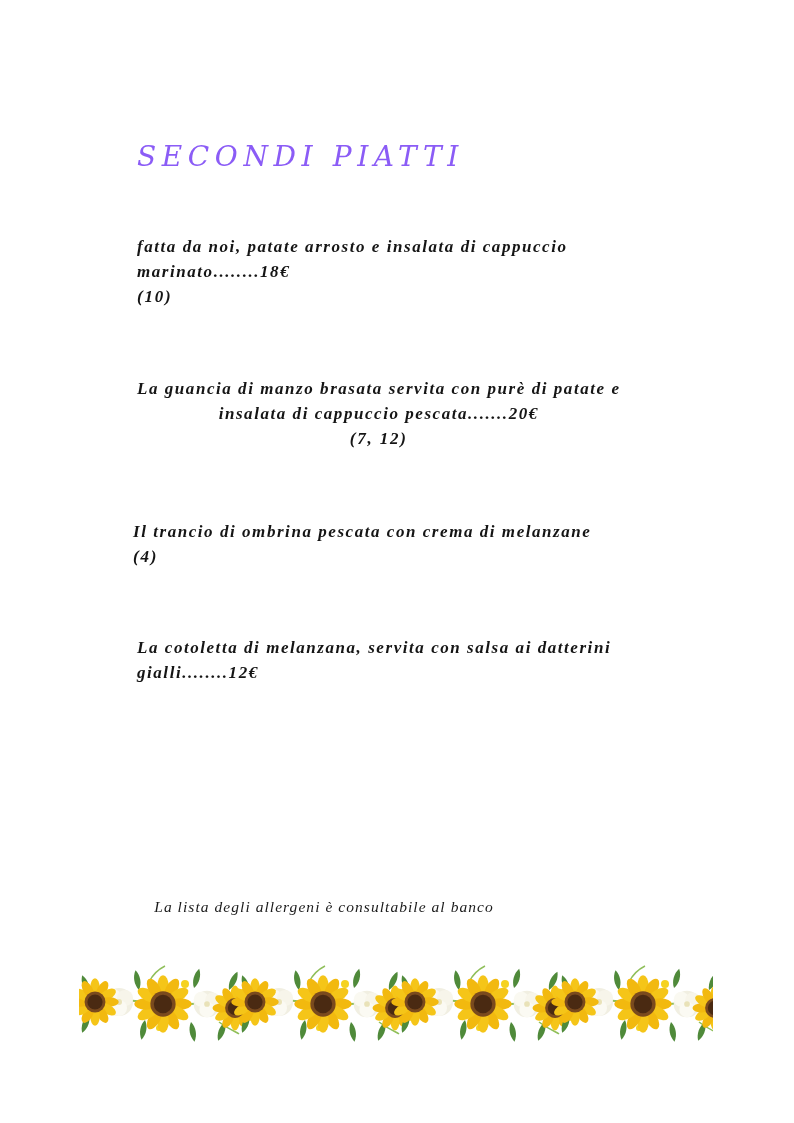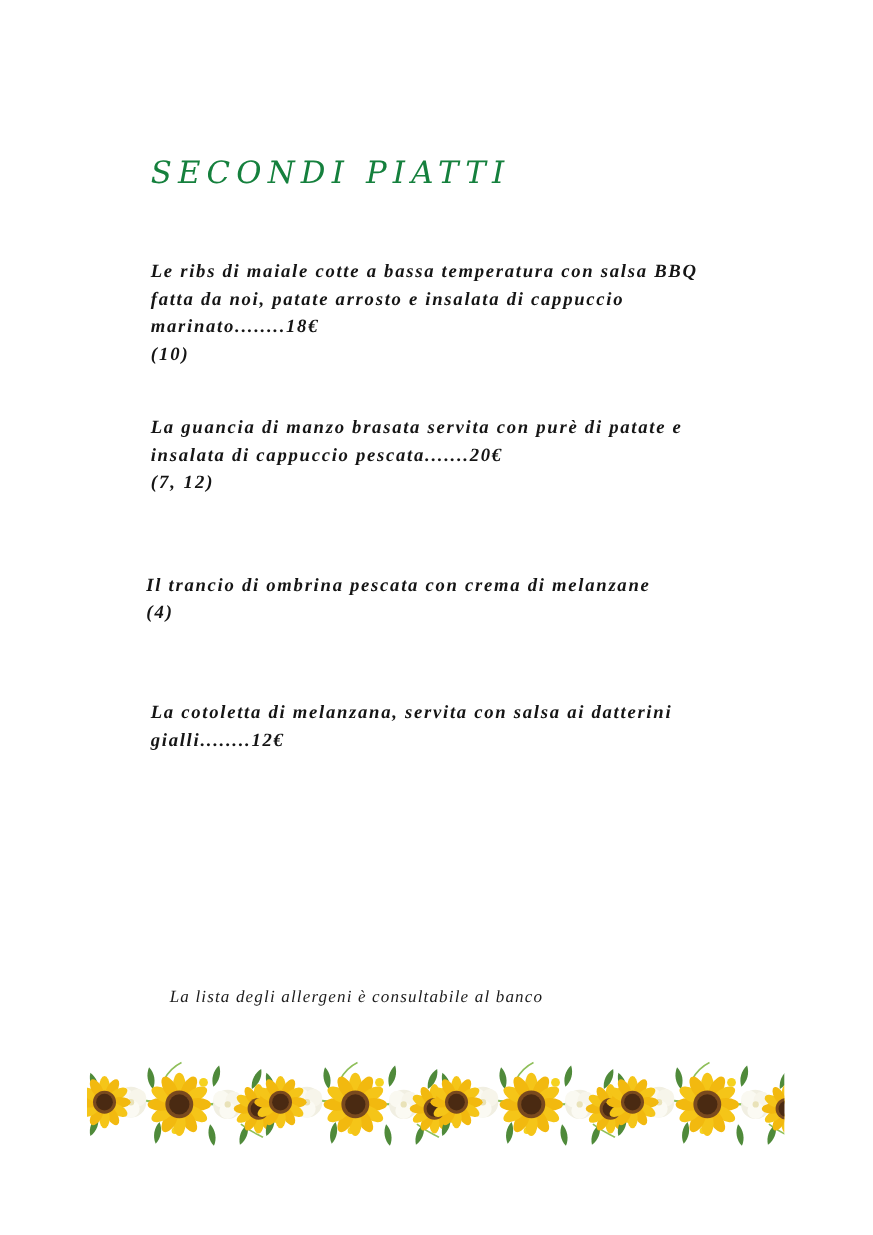--- a/index.html
+++ b/index.html
@@ -18,21 +18,21 @@
       position: absolute;
       left: 137px;
       top: 138px;
       margin: 0;
       font-family: "DejaVu Serif", serif;
       font-style: italic;
       font-weight: normal;
       font-size: 28px;
       letter-spacing: 5.6px;
       line-height: 38px;
-      color: #15803d;
+      color: #8b5cf6;
       white-space: nowrap;
       text-align: center;
     }
     .menu-item {
       position: absolute;
       font-family: "Liberation Serif", serif;
       font-style: italic;
       font-weight: bold;
       font-size: 17px;
       letter-spacing: 1.55px;
@@ -64,27 +64,26 @@
       overflow: hidden;
     }
     .garland svg { display: block; }
   </style>
 </head>
 <body>
 
 <h1 class="page-title">SECONDI PIATTI</h1>
 
 <div class="menu-item" style="left:137px; top:234px;">
-  <span class="line">Le ribs di maiale cotte a bassa temperatura con salsa BBQ</span>
   <span class="line">fatta da noi, patate arrosto e insalata di cappuccio</span>
   <span class="line">marinato........18€</span>
   <span class="allergens">(10)</span>
 </div>
 
-<div class="menu-item" style="left:137px; top:376px;">
+<div class="menu-item" style="left:137px; top:376px;text-align:center;">
   <span class="line">La guancia di manzo brasata servita con purè di patate e</span>
   <span class="line">insalata di cappuccio pescata.......20€</span>
   <span class="allergens">(7, 12)</span>
 </div>
 
 <div class="menu-item" style="left:133px; top:519px;">
   <span class="line">Il trancio di ombrina pescata con crema di melanzane</span>
   <span class="allergens">(4)</span>
 </div>
 

